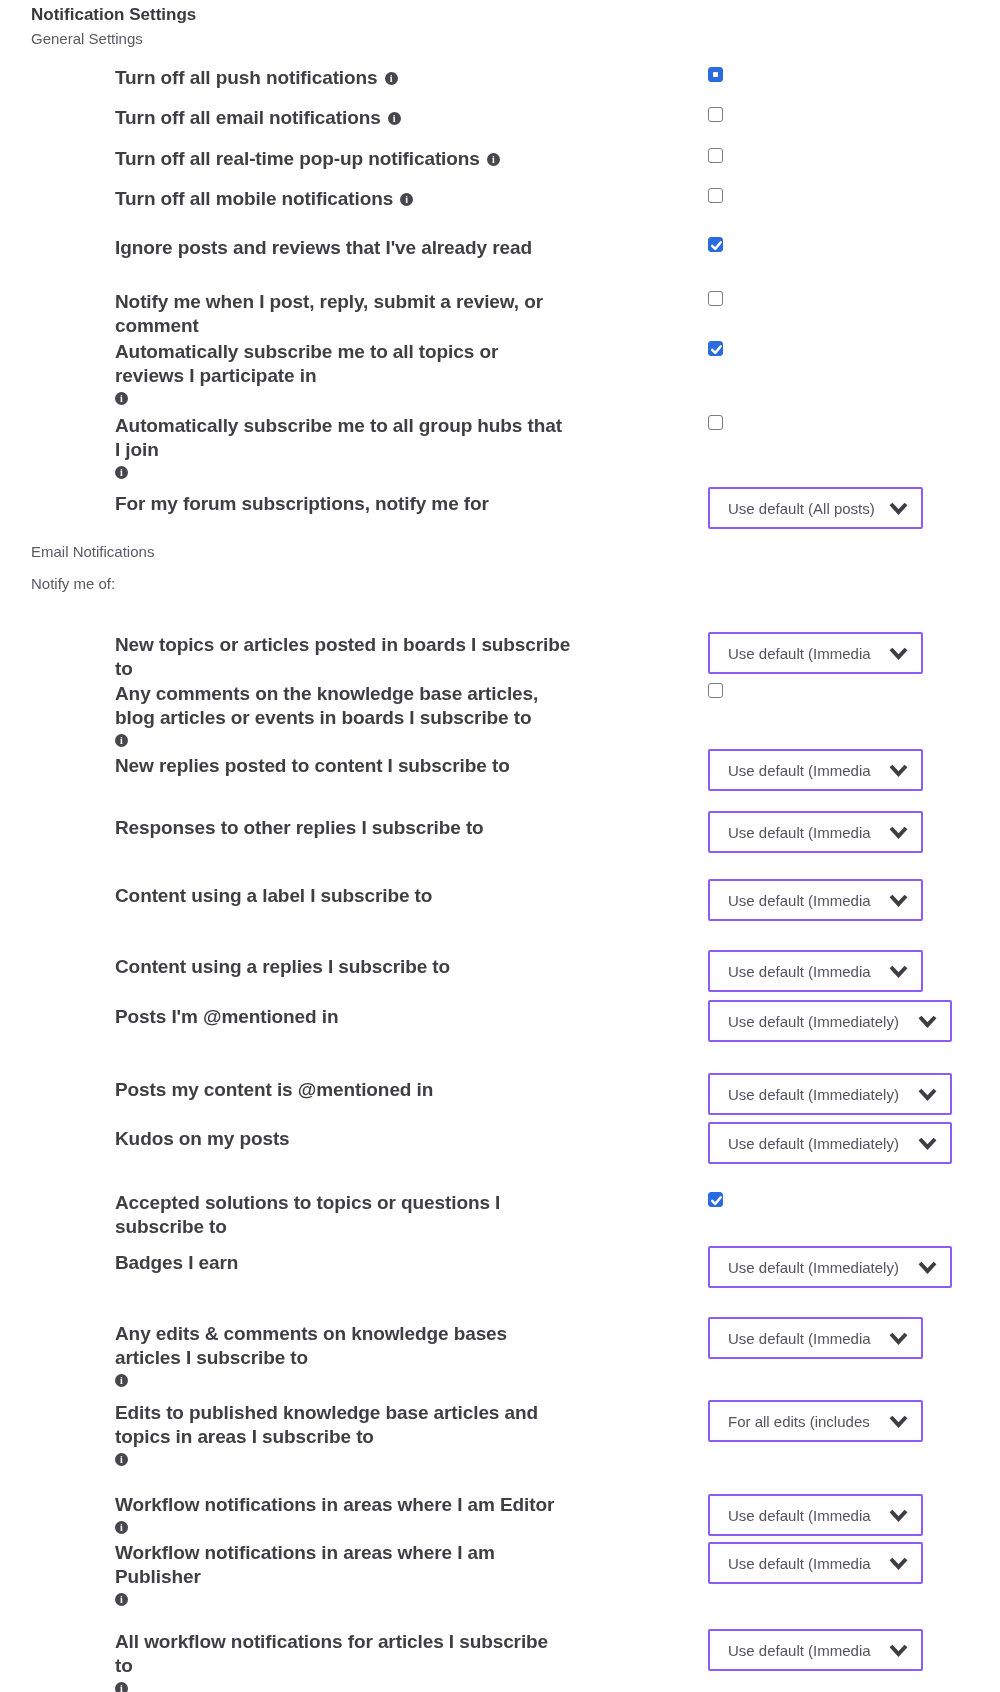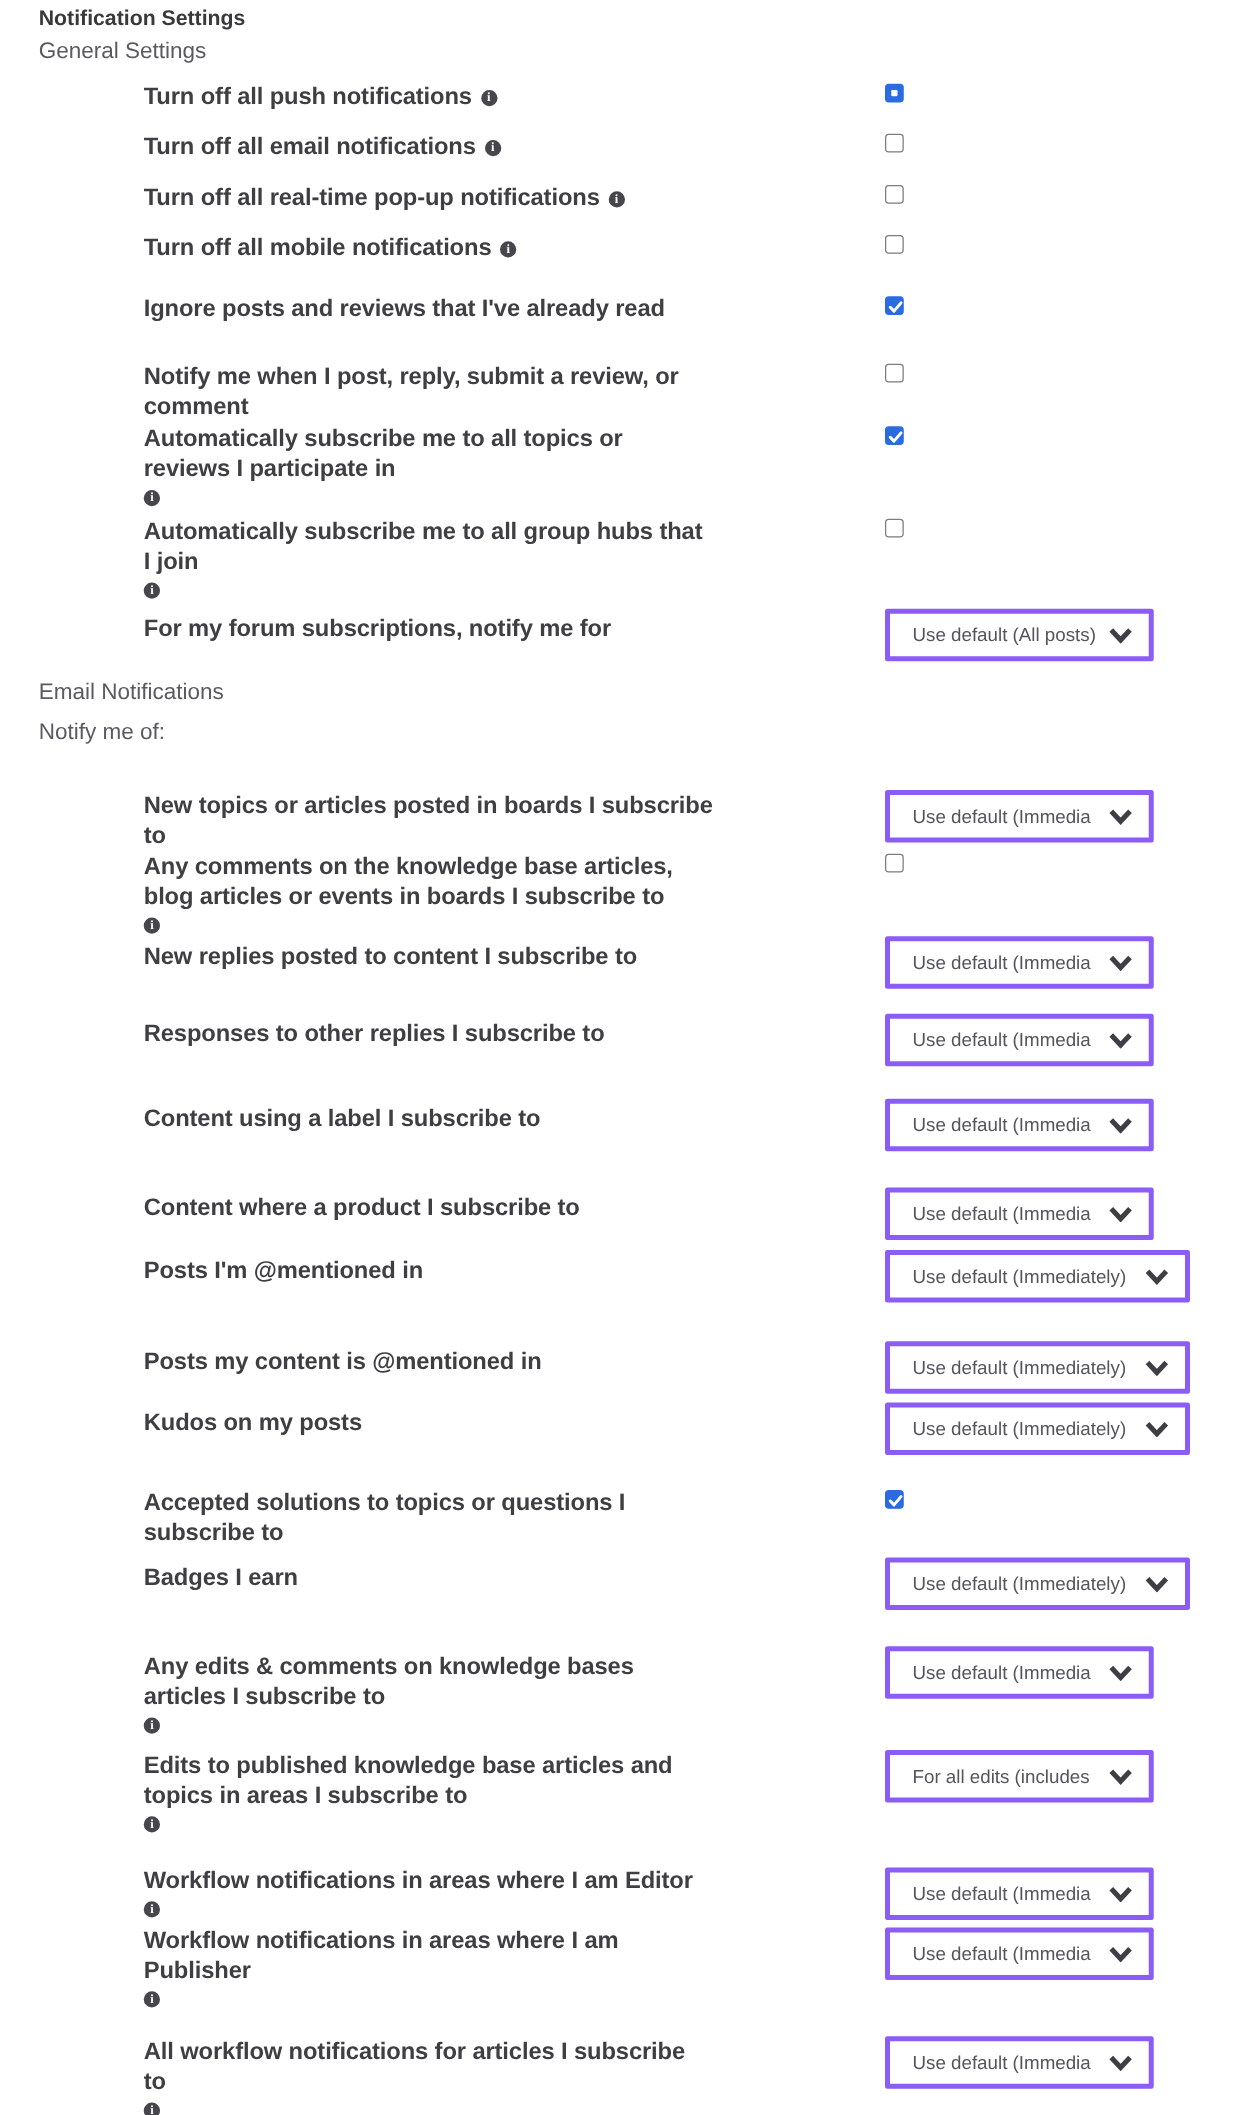--- a/index.html
+++ b/index.html
@@ -17,21 +17,21 @@
   .page-title {
     position: absolute;
     left: 31px; top: 5px;
     font-size: 17px;
     font-weight: bold;
     color: #39383d;
   }
   .section-heading {
     position: absolute;
     left: 31px;
-    font-size: 18px;
+    font-size: 15px;
     color: #5b5962;
   }
   .heading-general { top: 30px; }
   .heading-email   { top: 543px; }
   .heading-notify  { top: 575px; }
 
   .row {
     position: absolute;
     left: 115px;
     width: 845px;
@@ -103,21 +103,21 @@
     margin: -2.75px 0 0 -2.75px;
     background: #fff;
     border-radius: 1px;
   }
 
   
   .select {
     width: 215px;
     height: 42px;
     background: #fff;
-    border: 4px solid #8b5cf6;
+    border: 2px solid #8b5cf6;
     border-radius: 2px;
     display: flex;
     align-items: center;
     justify-content: space-between;
     padding: 0 13px 0 18px;
     cursor: pointer;
   }
   .select.wide { width: 244px; }
   .select-value {
     font-size: 15px;
@@ -351,21 +351,21 @@
       <span class="select-value">Use default (Immedia</span>
       <svg class="chev" width="19" height="13" viewBox="0 0 19 13">
             <path d="M2 2 L9.5 10 L17 2" stroke="#3f3e44" stroke-width="4" fill="none"></path>
           </svg>
     </div>
       </div>
   </div>
 
   <div class="row r14">
     <div class="label-wrap">
-      <span class="setting-label">Content where a product I subscribe to</span>
+      <span class="setting-label">Content using a replies I subscribe to</span>
     </div>
     <div class="ctrl dd1">
         <div class="select">
       <span class="select-value">Use default (Immedia</span>
       <svg class="chev" width="19" height="13" viewBox="0 0 19 13">
             <path d="M2 2 L9.5 10 L17 2" stroke="#3f3e44" stroke-width="4" fill="none"></path>
           </svg>
     </div>
       </div>
   </div>

